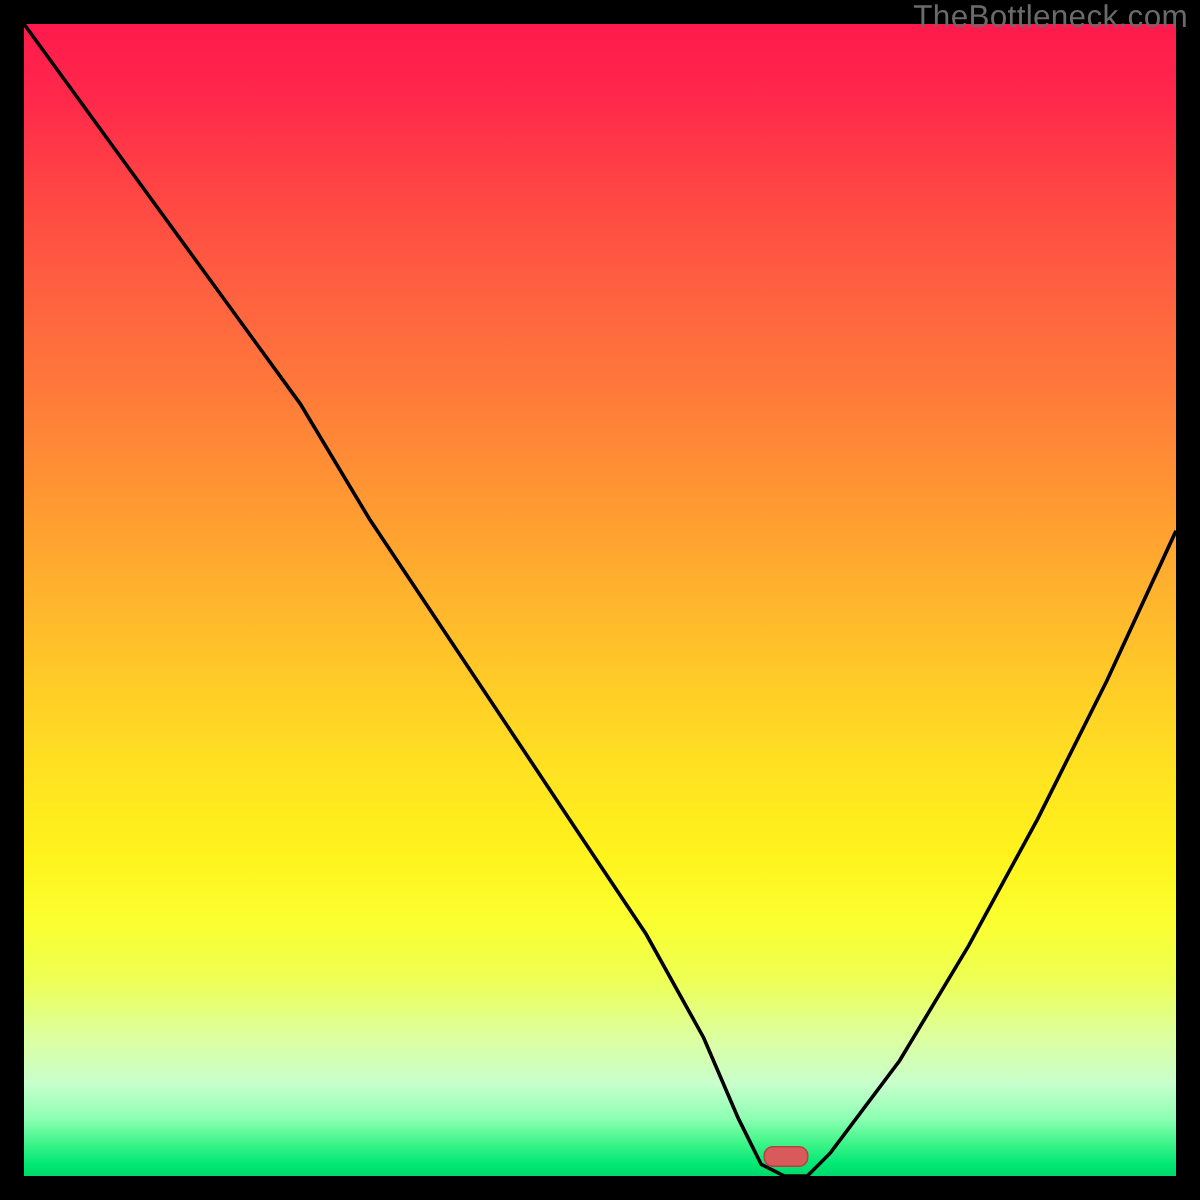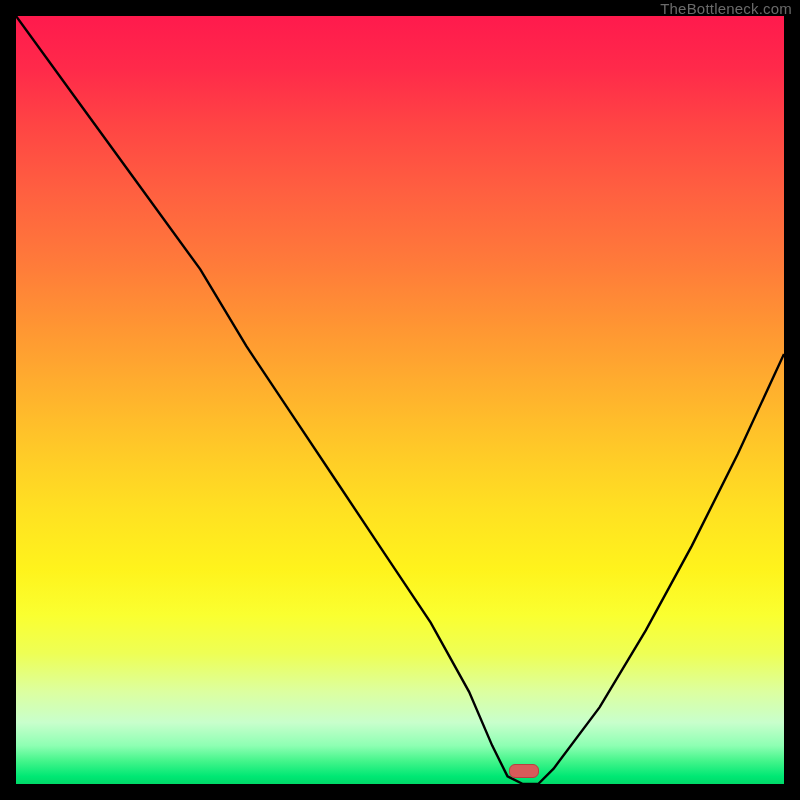--- a/index.html
+++ b/index.html
@@ -51,21 +51,21 @@
     height: 12px;
     border-radius: 6px;
     background: #d85a5a;
     border: 1px solid #b84040;
   }
   .watermark {
     position: absolute;
     top: 0;
     right: 8px;
     color: #6a6a6a;
-    font-size: 15px;
+    font-size: 21px;
     font-weight: 500;
     letter-spacing: 0.2px;
   }
 </style>
 </head>
 <body>
 
 <div class="plot-area">
   <svg class="curve" viewBox="0 0 768 768" preserveAspectRatio="none">
     <path id="curve-path" d="M0.0 0.0 L61.4 84.5 L122.9 169.0 L184.3 253.4 L230.4 330.2 L276.5 399.4 L322.6 468.5 L368.6 537.6 L414.7 606.7 L453.1 675.8 L476.2 729.6 L491.5 760.3 L506.9 768.0 L522.2 768.0 L537.6 752.6 L583.7 691.2 L629.8 614.4 L675.8 529.9 L721.9 437.8 L768.0 337.9" fill="none" stroke="#000" stroke-width="2.4"></path>

